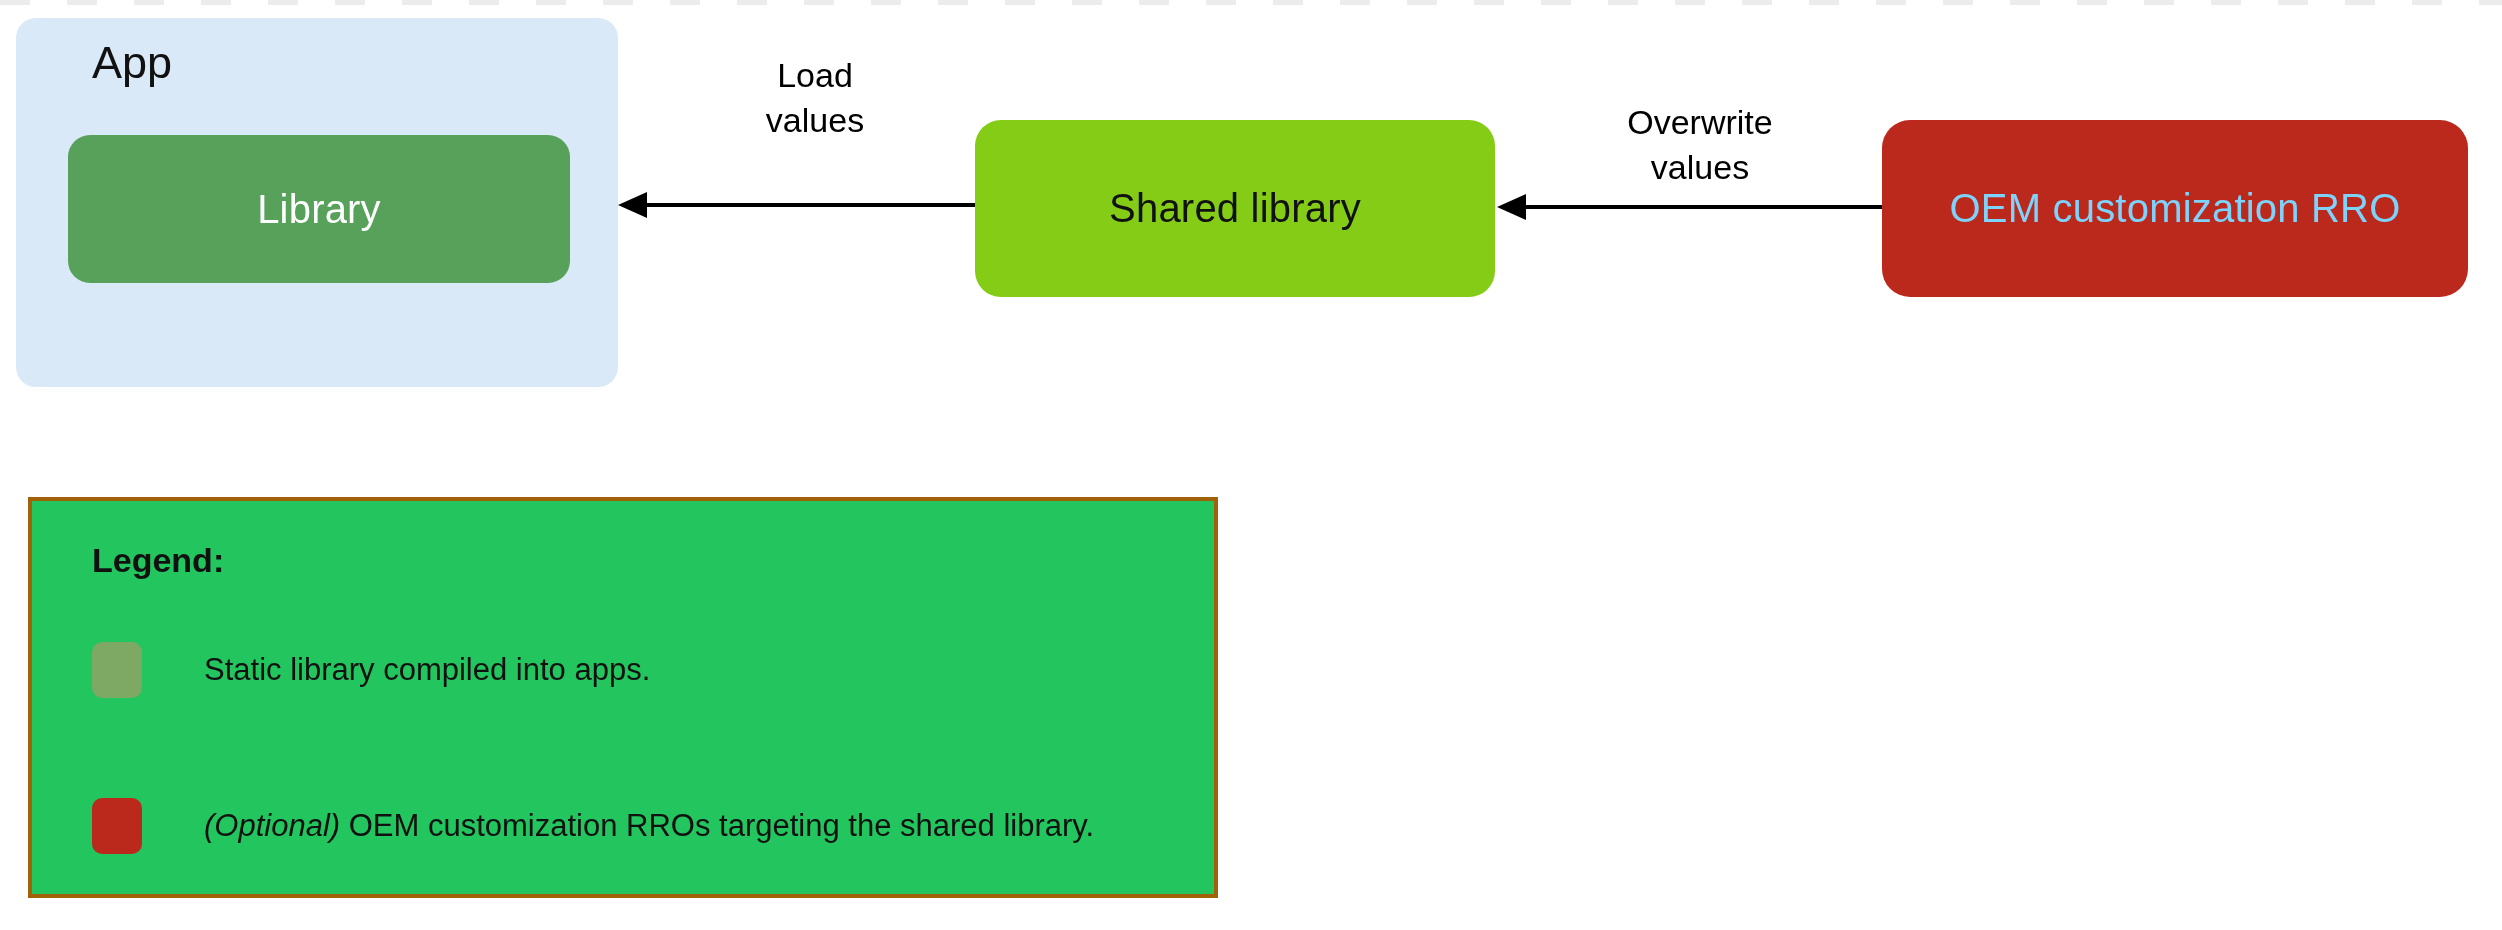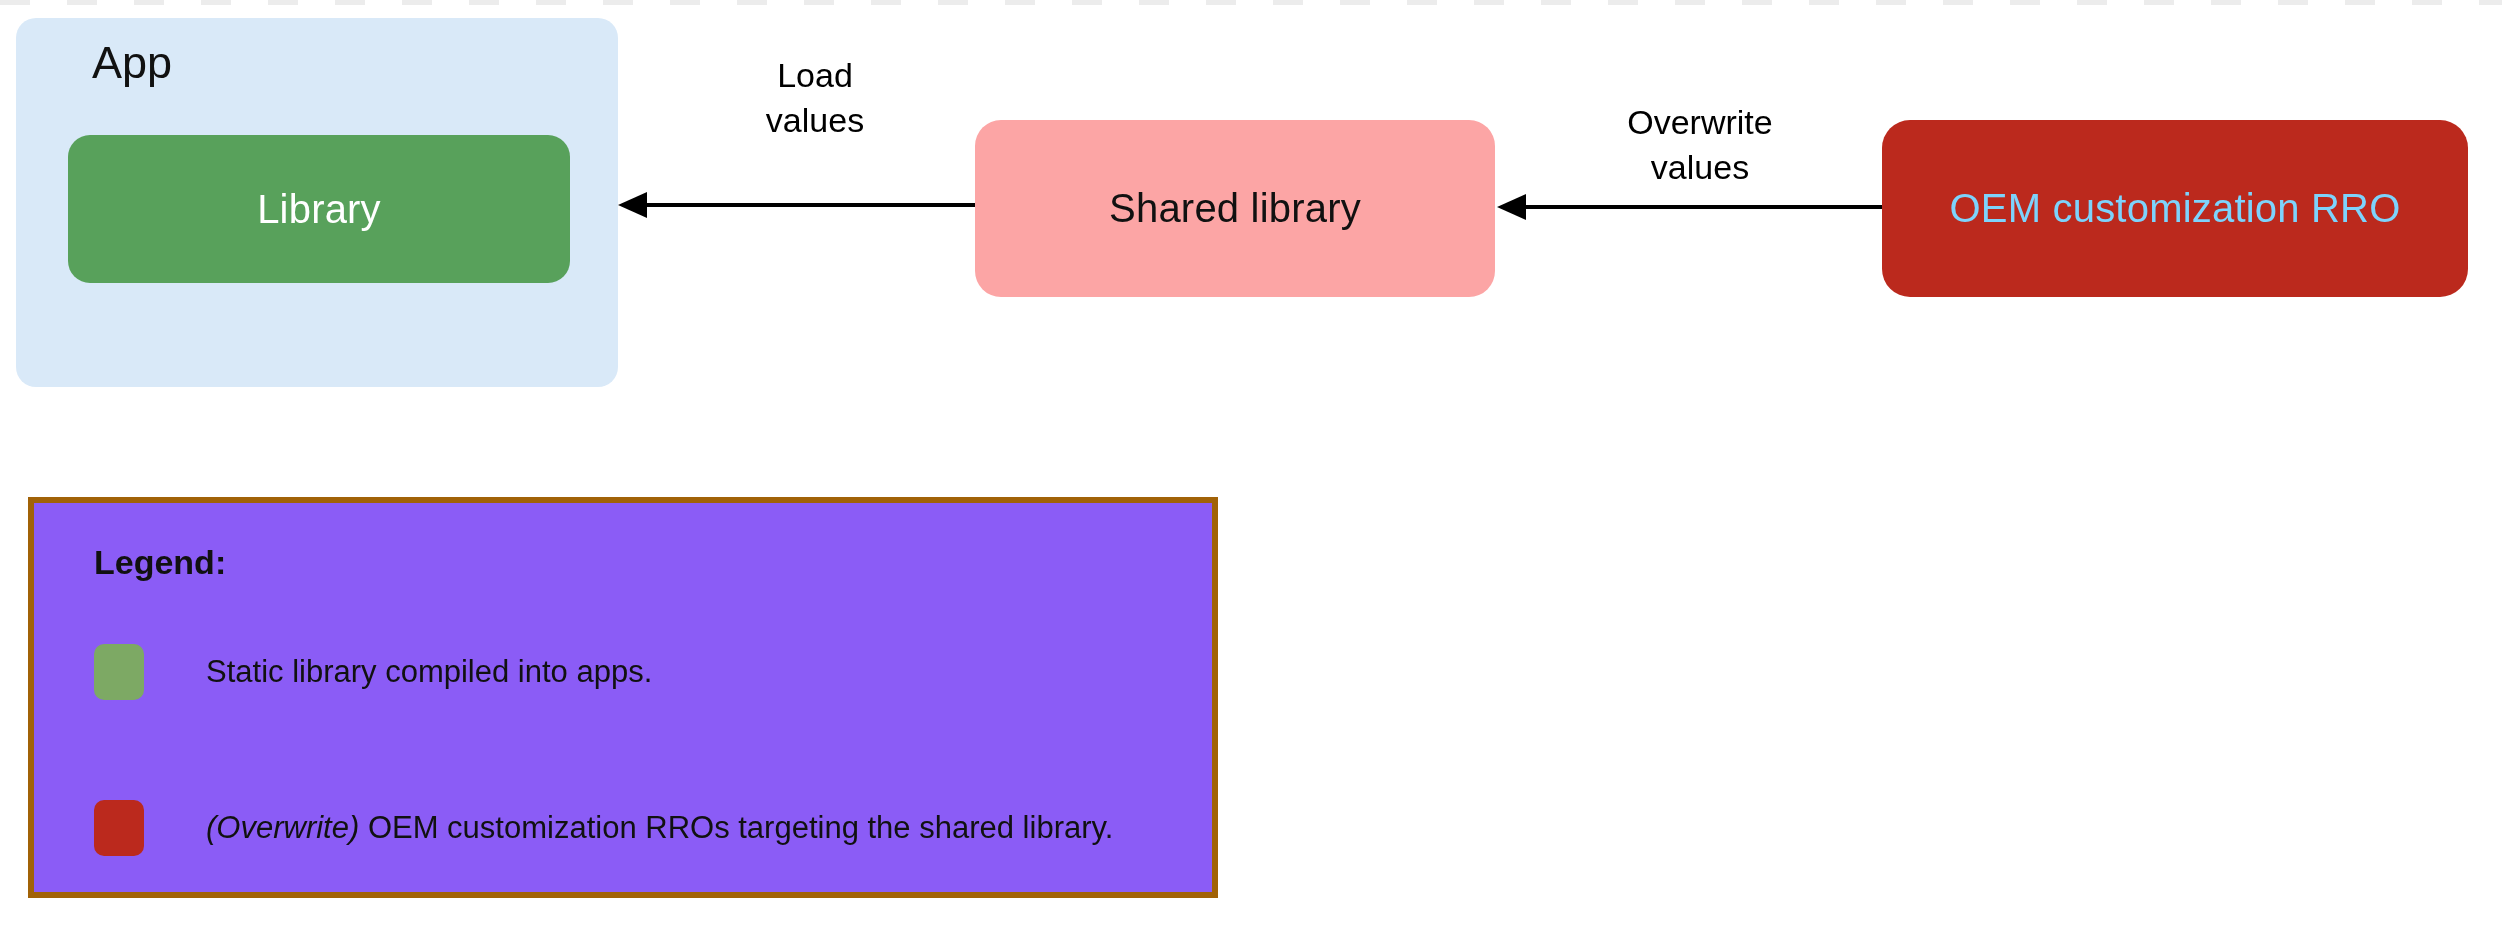--- a/index.html
+++ b/index.html
@@ -17,42 +17,42 @@
   .group-title{position:absolute;font-size:45px;line-height:1;}
 
   
   .edge-shaft{position:absolute;height:4px;background:#000;}
   .edge-head{position:absolute;width:0;height:0;border-top:13px solid transparent;
              border-bottom:13px solid transparent;border-right:29px solid #000;}
   .edge-label{position:absolute;width:320px;text-align:center;font-size:34px;line-height:45px;color:#000;}
 
   
   .legend{position:absolute;left:28px;top:497px;width:1190px;height:401px;
-          border:6px solid #a16207;background:#8b5cf6;box-sizing:border-box;}
+          border:4px solid #a16207;background:#22c55e;box-sizing:border-box;}
   .legend-title{position:absolute;left:60px;top:40px;font-size:34px;font-weight:bold;}
   .legend-row{position:absolute;left:60px;height:56px;display:flex;align-items:center;}
   .legend-swatch{width:50px;height:56px;border-radius:10px;flex:0 0 auto;}
   .legend-text{margin-left:62px;font-size:31px;white-space:nowrap;}
   .legend-text .ital{font-style:italic;}
 </style>
 </head>
 <body>
 
 <div class="canvas">
 
   <div class="top-dashes"></div>
 
   <div class="group-box" style="left:16px;top:18px;width:602px;height:369px;background:#d9e9f8;">
     <div class="group-title" style="left:76px;top:22px;">App</div>
     <div class="node" style="left:52px;top:117px;width:502px;height:148px;background:#58a15b;color:#ffffff;border-radius:22px;justify-content:center;">
       <span>Library</span>
     </div>
   </div>
 
-  <div class="node" style="left:975px;top:120px;width:520px;height:177px;background:#fca5a5;color:#111;border-radius:26px;">
+  <div class="node" style="left:975px;top:120px;width:520px;height:177px;background:#84cc16;color:#111;border-radius:26px;">
     <span>Shared library</span>
   </div>
 
   <div class="node" style="left:1882px;top:120px;width:586px;height:177px;background:#bb291d;color:#7dd3fc;border-radius:28px;">
     <span>OEM customization RRO</span>
   </div>
 
   <div class="edge-head" style="left:618px;top:192px;"></div>
   <div class="edge-shaft" style="left:644px;top:203px;width:331px;"></div>
   <div class="edge-label" style="left:655px;top:53px;">
@@ -74,18 +74,18 @@
       <div class="legend-swatch" style="background:#7da964;"></div>
       <div class="legend-text">
         <span class="ital"></span><span>Static library compiled into apps.</span>
       </div>
     </div>
 
 
     <div class="legend-row" style="top:297px;">
       <div class="legend-swatch" style="background:#bb291d;"></div>
       <div class="legend-text">
-        <span class="ital">(Overwrite)</span><span> OEM customization RROs targeting the shared library.</span>
+        <span class="ital">(Optional)</span><span> OEM customization RROs targeting the shared library.</span>
       </div>
     </div>
   </div>
 
 </div>
 
 </body></html>

